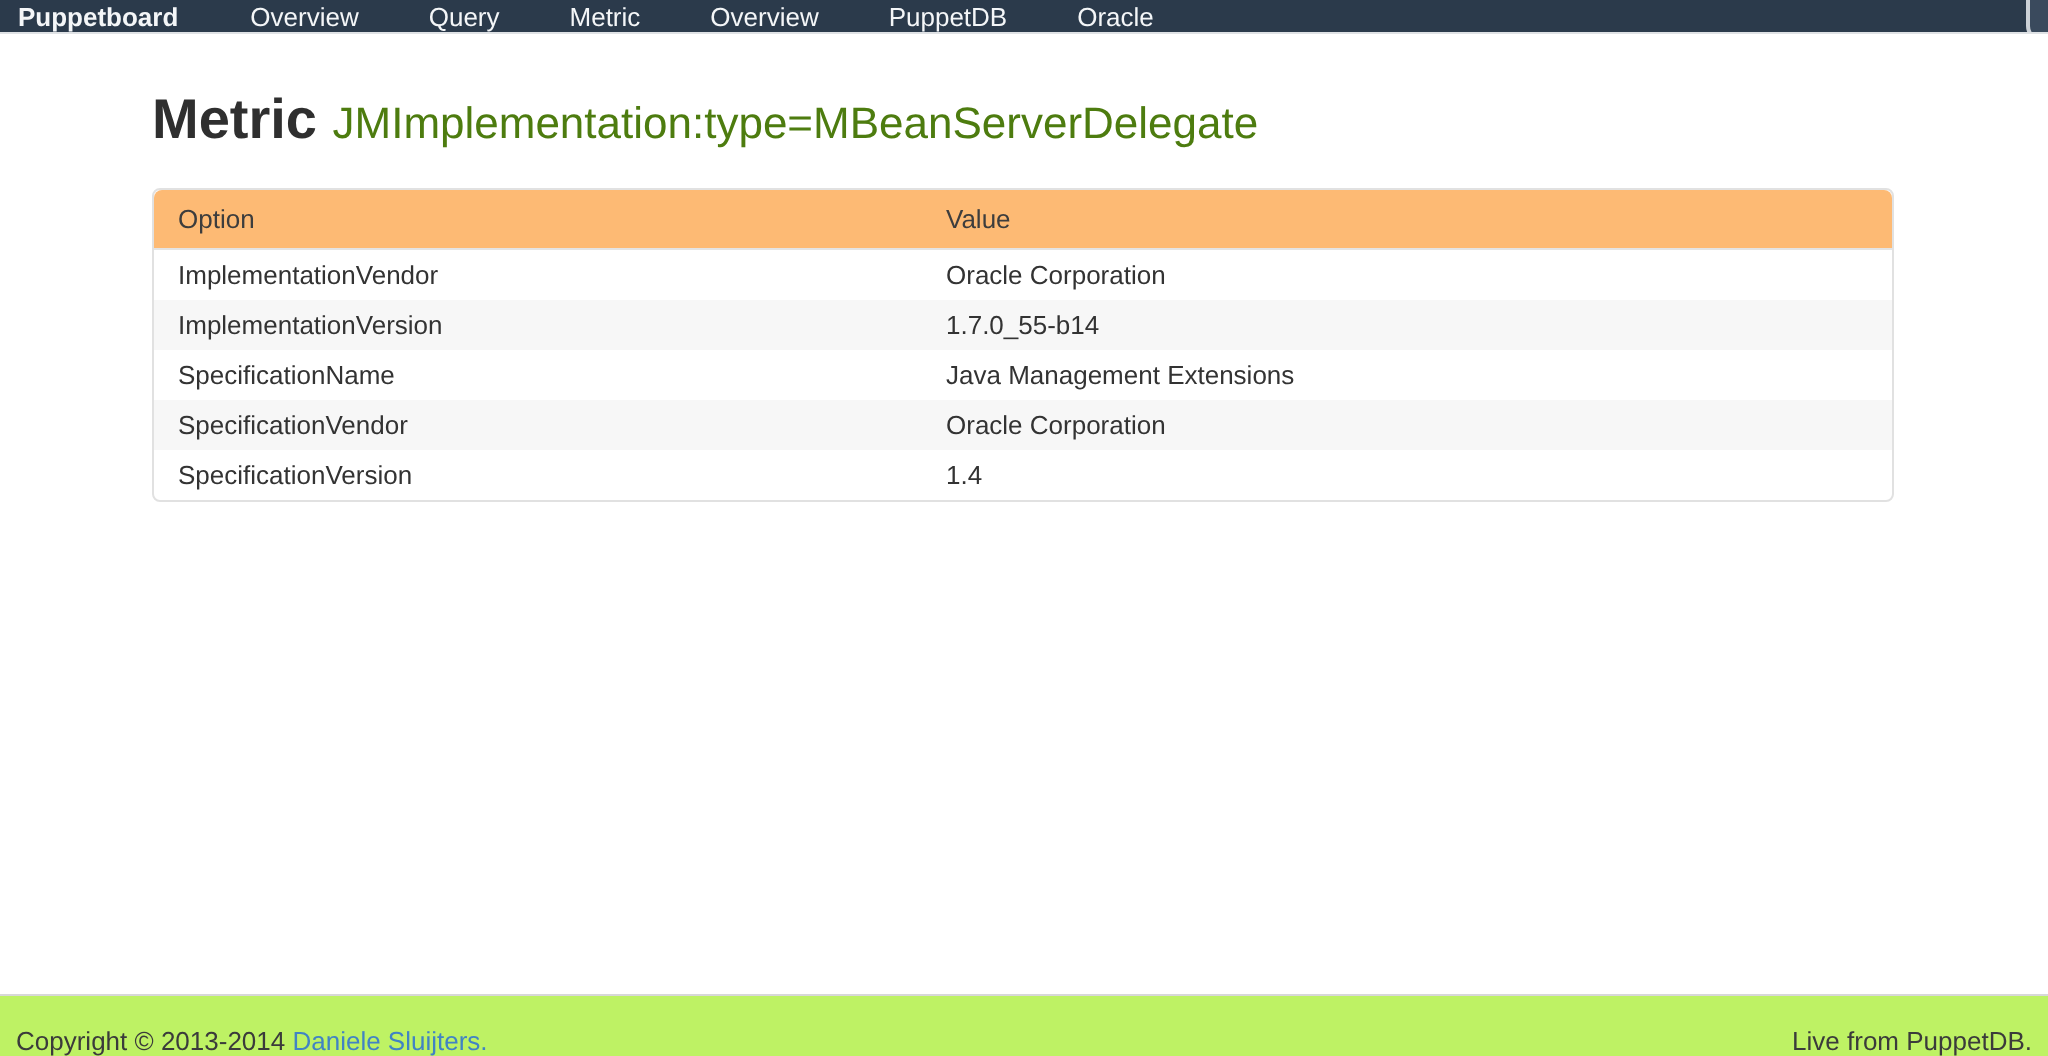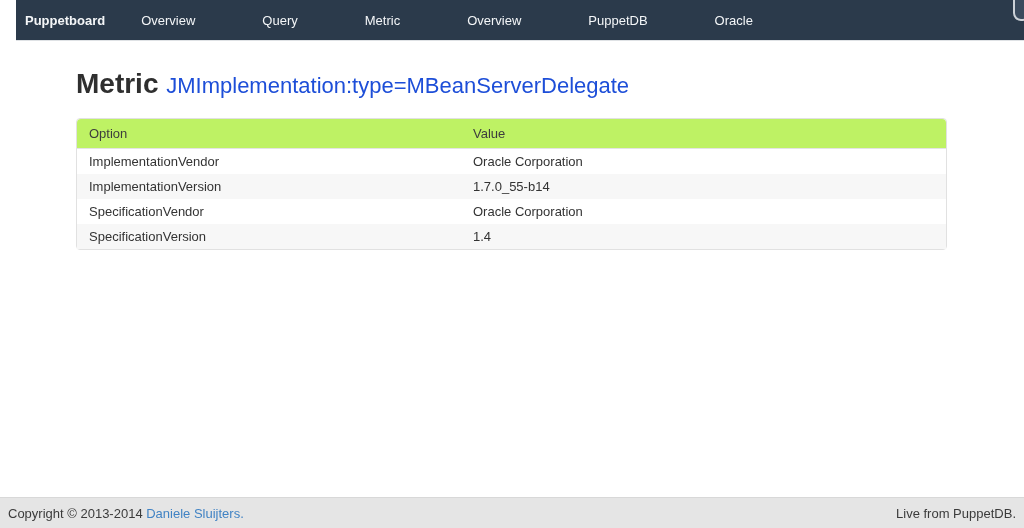--- a/index.html
+++ b/index.html
@@ -8,42 +8,41 @@
     font-family: "Liberation Sans", "DejaVu Sans", sans-serif;
     background: #ffffff;
     position: relative;
     overflow: hidden;
     color: #333;
   }
 
   
   .navbar {
     position: relative;
-    height: 41px;
+    height: 17px;
     background: #2b3a4b;
     border-bottom: 1px solid #dfe2e5;
     display: flex;
-    align-items: center;
+    align-items: flex-end;
     overflow: hidden;
-    margin-left: 16px;
   }
   .navbar a {
     display: flex;
     align-items: center;
     color: #f4f6f8;
     text-decoration: none;
     font-size: 13px;
     padding: 0 13px;
   }
   .navbar .brand {
     font-weight: bold;
     padding: 0 9px;
     margin-right: 14px;
   }
-  .nav-items { display: flex; align-items: stretch; gap: 32px; }
+  .nav-items { display: flex; align-items: stretch; }
   .nav-items a { margin-right: 9px; }
   .scroll-nub {
     position: absolute;
     top: -8px;
     right: -6px;
     width: 17px;
     height: 29px;
     background: #3a4a5d;
     border: 2px solid #ccd1d7;
     border-radius: 8px;
@@ -55,64 +54,64 @@
     margin: 28px 0 17px 0;
     font-size: 28px;
     font-weight: bold;
     color: #2f2f2f;
     line-height: 30px;
     white-space: nowrap;
   }
   h1 .metric-name {
     font-weight: normal;
     font-size: 22px;
-    color: #1d4ed8;
+    color: #4d7c0f;
   }
 
   
   table.metric-table {
     width: 871px;
     border-collapse: separate;
     border-spacing: 0;
     border: 1px solid #e1e1e1;
     border-radius: 4px;
     font-size: 13px;
     color: #333;
   }
   .metric-table th, .metric-table td {
     text-align: left;
     padding: 5px 12px;
     font-weight: normal;
   }
   .metric-table th {
-    background: #bef264;
+    background: #fdba74;
     color: #3d3d3d;
     padding-top: 7px;
     padding-bottom: 7px;
     border-bottom: 1px solid #e4e4e4;
   }
   .metric-table th:first-child { border-top-left-radius: 4px; }
   .metric-table th:last-child { border-top-right-radius: 4px; }
   .metric-table col.opt-col { width: 384px; }
   .metric-table tbody tr:nth-child(even) td { background: #f7f7f7; }
   .redacted {
     filter: blur(3px);
     color: #6b6b6b;
     user-select: none;
   }
 
   
   .footer {
     position: absolute;
     left: 0; right: 0; bottom: 0;
     height: 31px;
-    background: #e5e5e5;
+    background: #bef264;
     border-top: 1px solid #d8d8d8;
     display: flex;
-    align-items: center;
+    align-items: flex-end;
     justify-content: space-between;
     padding: 0 8px;
     font-size: 13px;
     color: #3b3b3b;
   }
   .footer a {
     color: #4183c4;
     text-decoration: none;
   }
 </style>
@@ -152,20 +151,24 @@
     <tbody id="metric-rows">
         <tr>
     <td>ImplementationVendor</td>
     <td><span>Oracle Corporation</span></td>
   </tr>
         <tr>
     <td>ImplementationVersion</td>
     <td><span>1.7.0_55-b14</span></td>
   </tr>
         <tr>
+    <td>SpecificationName</td>
+    <td><span>Java Management Extensions</span></td>
+  </tr>
+        <tr>
     <td>SpecificationVendor</td>
     <td><span>Oracle Corporation</span></td>
   </tr>
         <tr>
     <td>SpecificationVersion</td>
     <td><span>1.4</span></td>
   </tr>
       </tbody>
   </table>
 </main>

